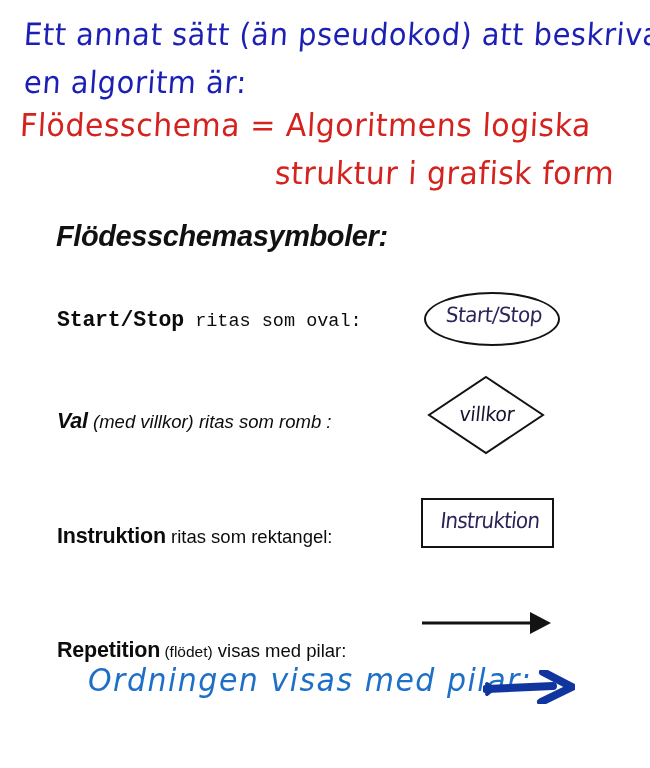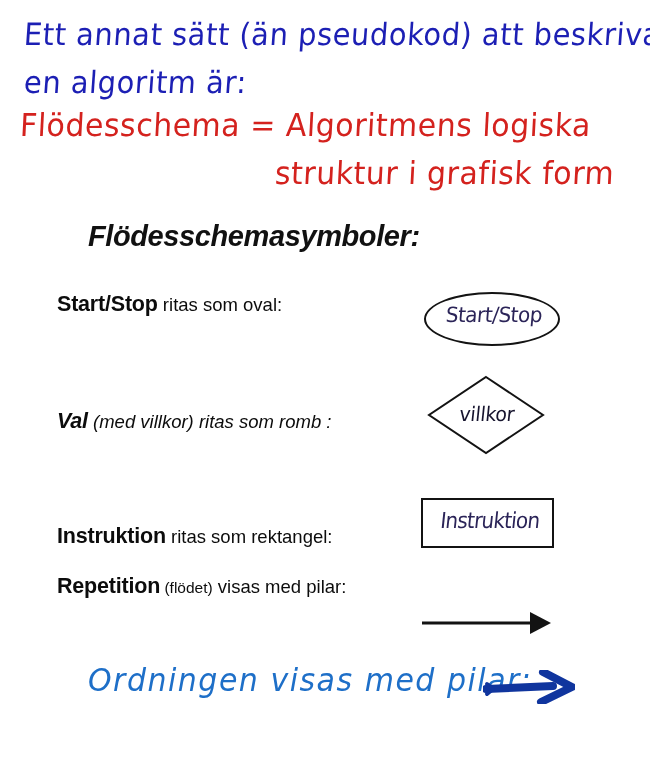--- a/index.html
+++ b/index.html
@@ -64,44 +64,43 @@
   #heading {
     position: absolute;
     left: 56px;
     top: 220px;
     font-size: 29px;
     font-weight: bold;
     font-style: italic;
     color: #111111;
     letter-spacing: -0.4px;
     white-space: nowrap;
-    margin-left: 32px;
   }
 
   
   .row-label {
     position: absolute;
     left: 57px;
     white-space: nowrap;
     color: #0c0c0c;
     font-size: 18.5px;
     line-height: 1;
   }
   .row-label .strong {
     font-weight: bold;
     font-size: 21.5px;
     letter-spacing: -0.2px;
   }
   .row-label .small {
     font-size: 15.5px;
   }
-  #row-startstop { top: 294px; }
+  #row-startstop { top: 310px; font-family: Liberation Mono, monospace; }
   #row-val       { top: 411px; font-style: italic; }
   #row-instr     { top: 526px; }
-  #row-rep       { top: 576px; }
+  #row-rep       { top: 640px; }
 
   
   .shape-wrap {
     position: absolute;
   }
 
   #oval-shape {
     left: 424px;  top: 292px;
     width: 136px; height: 54px;
     border: 2px solid #131313;

